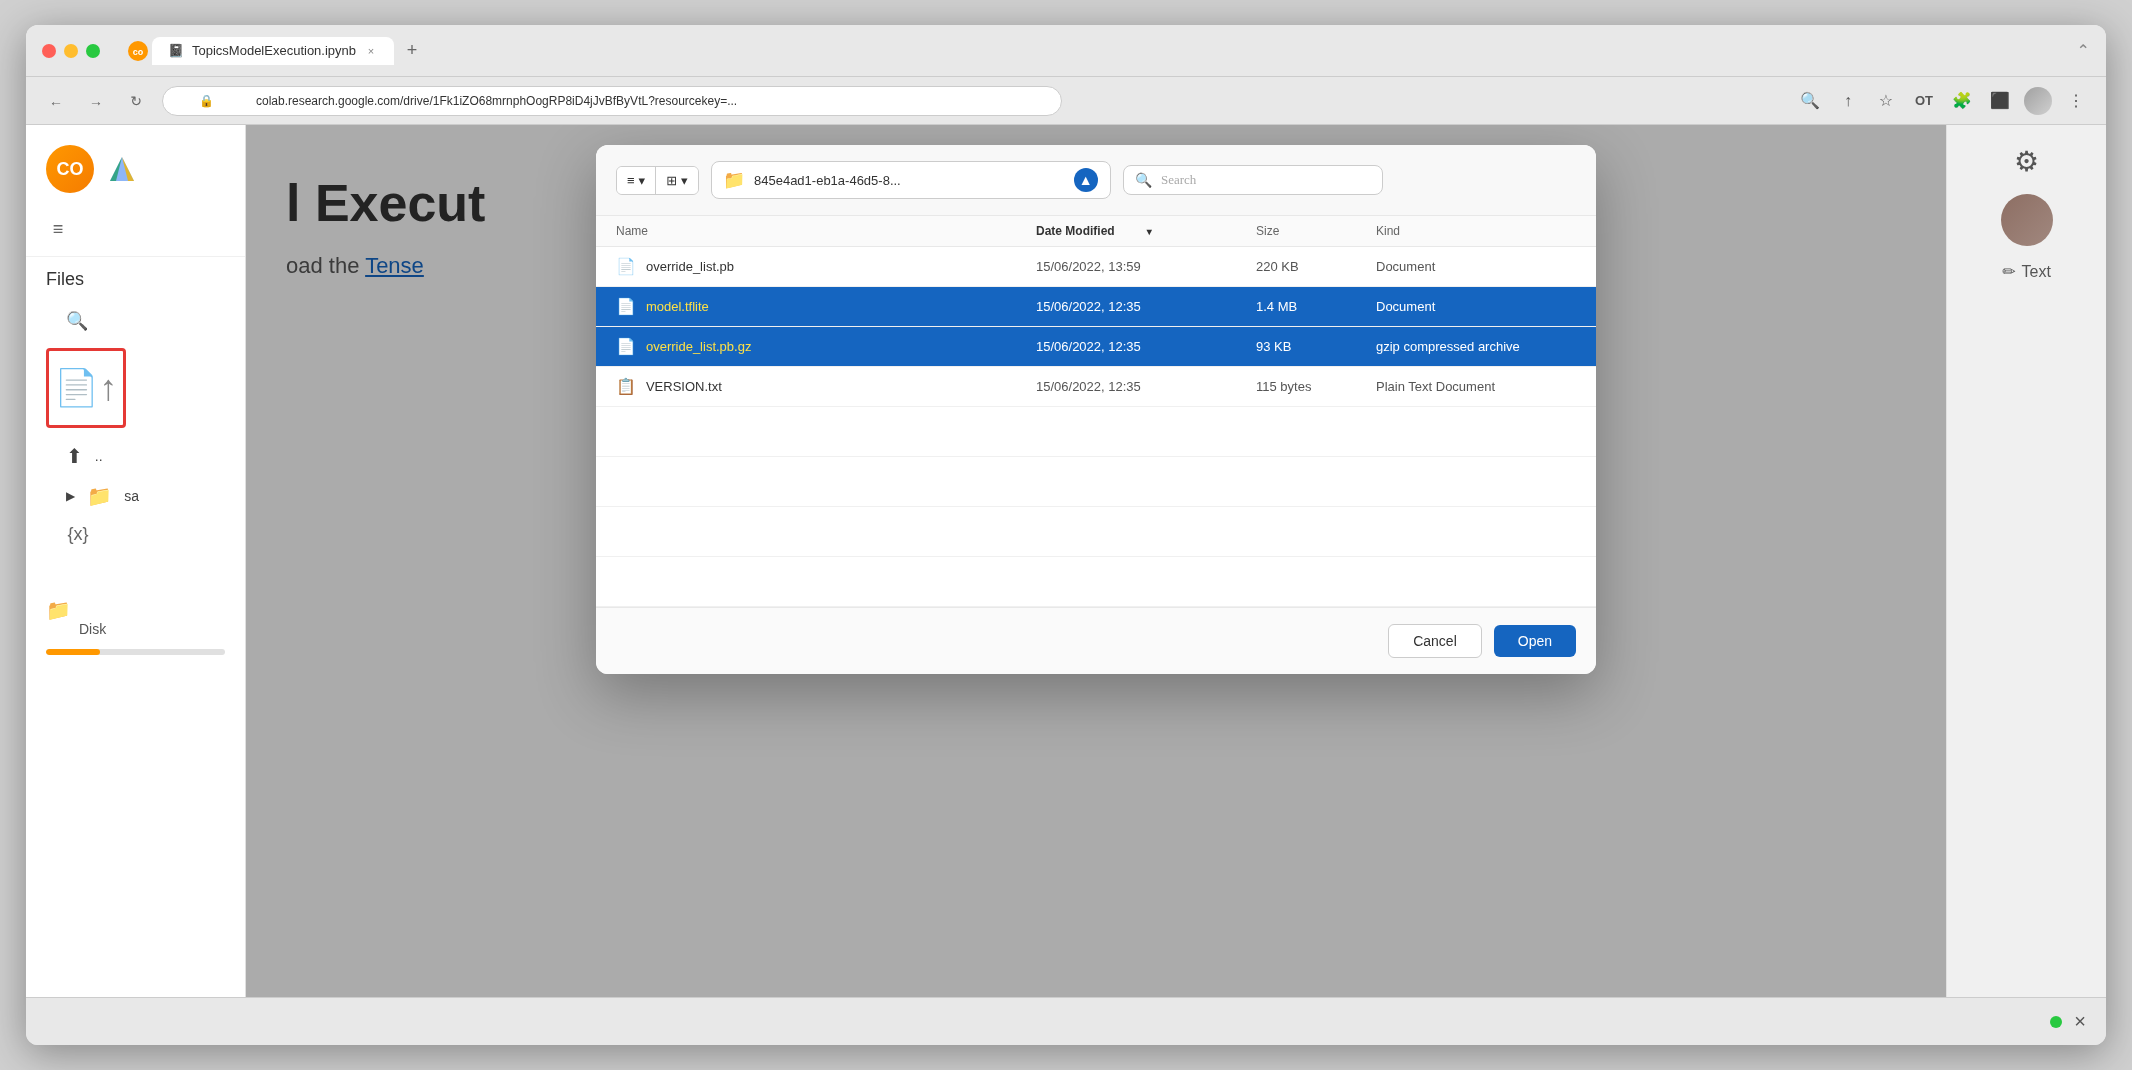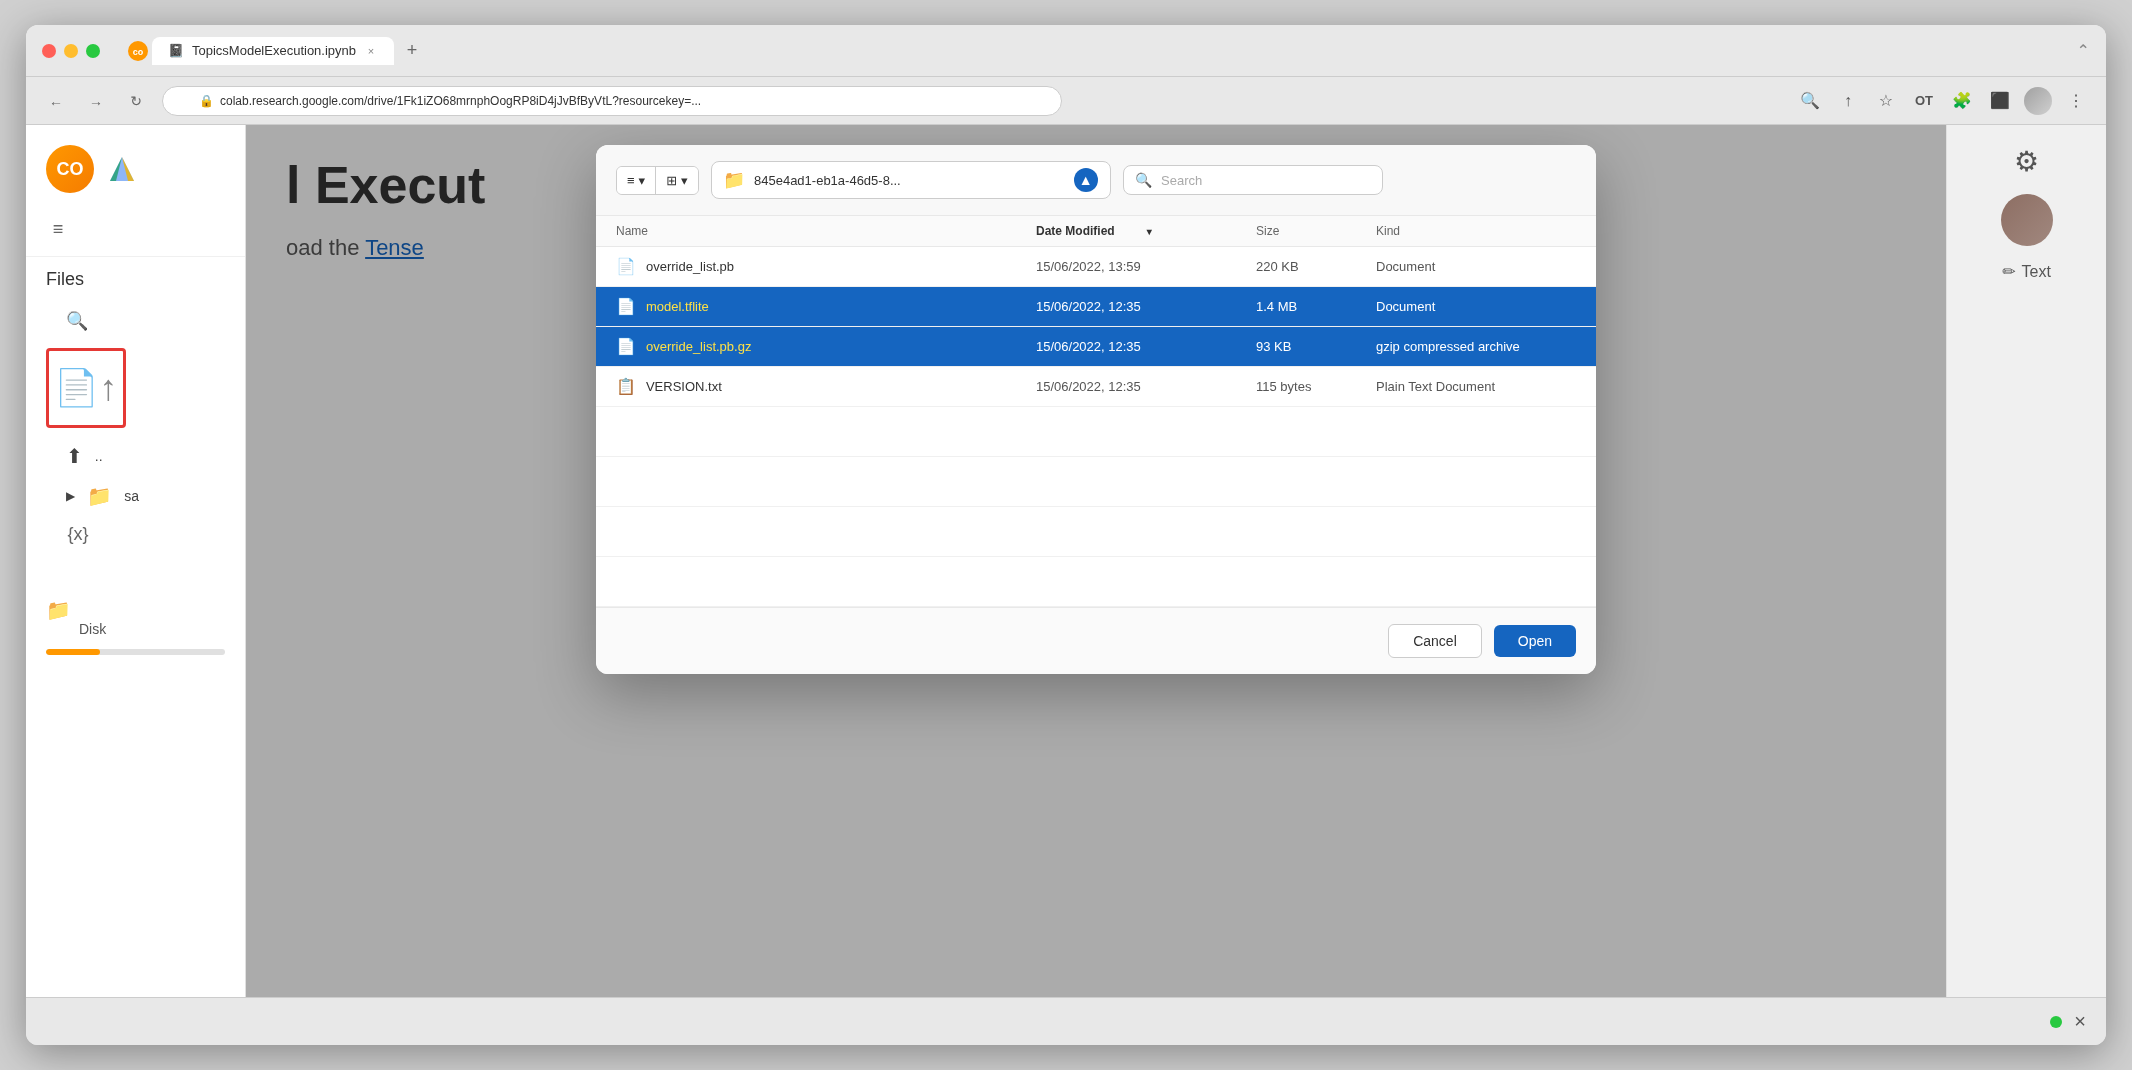--- a/index.html
+++ b/index.html
@@ -127,20 +127,21 @@
       padding: 0 16px 0 36px;
       font-size: 12px;
       color: #333;
       display: flex;
       align-items: center;
       position: relative;
     }
     .address-text {
       font-size: 12px;
       color: #333;
+      margin-left: 36px;
     }
     .browser-actions {
       display: flex;
       gap: 10px;
       align-items: center;
       margin-left: auto;
     }
     .browser-action-btn {
       width: 28px;
       height: 28px;
@@ -268,21 +269,21 @@
     .disk-bar-fill {
       height: 100%;
       background: #ff9800;
       border-radius: 3px;
     }
 
     
     .main-content {
       flex: 1;
       background: #f5f5f5;
-      padding: 30px 40px;
+      padding: 48px 40px;
       position: relative;
     }
     .notebook-title {
       font-size: 52px;
       font-weight: 600;
       color: #333;
       margin-bottom: 20px;
     }
     .notebook-subtitle {
       font-size: 22px;
@@ -454,20 +455,21 @@
       flex: 1;
       max-width: 260px;
     }
     .search-icon {
       color: #888;
       font-size: 14px;
     }
     .search-placeholder {
       font-size: 13px;
       color: #aaa;
+      font-family: Liberation Serif, serif;
     }
 
     
     .col-headers {
       display: grid;
       grid-template-columns: 1fr 220px 120px 200px;
       padding: 8px 20px;
       border-bottom: 1px solid #e8e8e8;
       background: #fafafa;
     }

